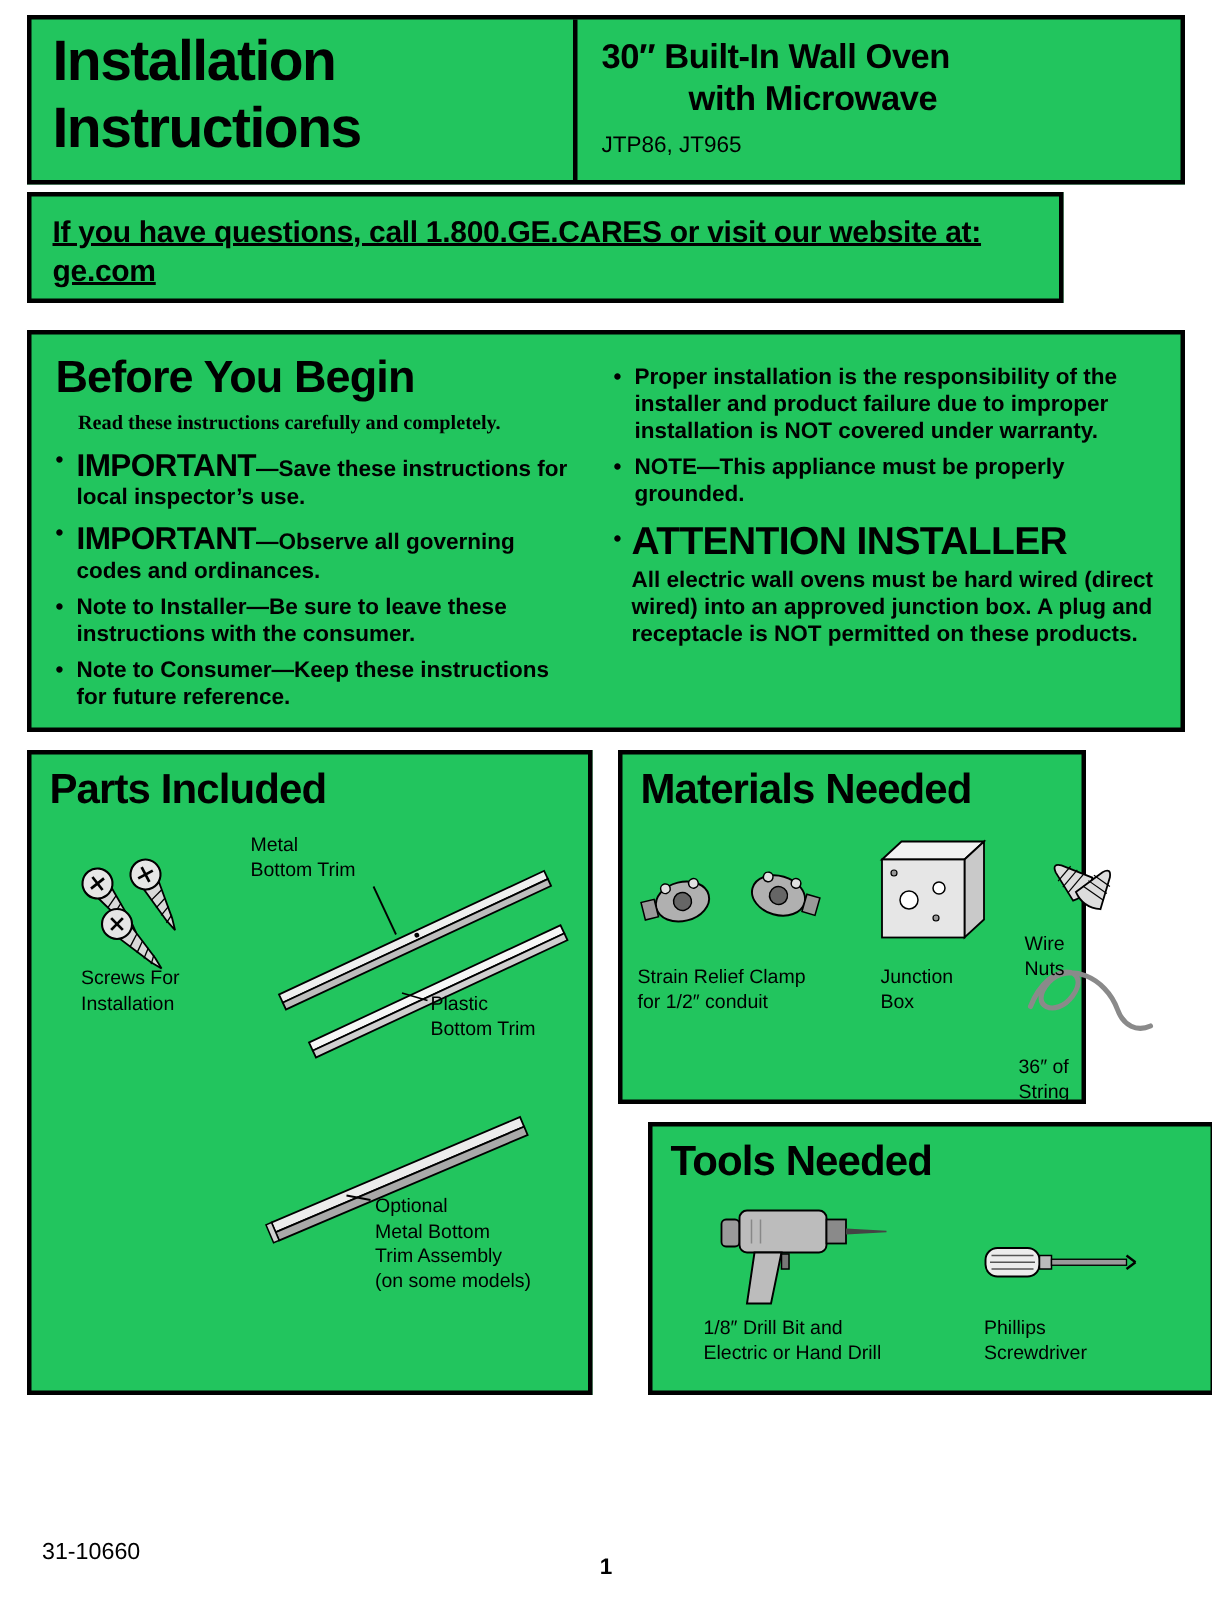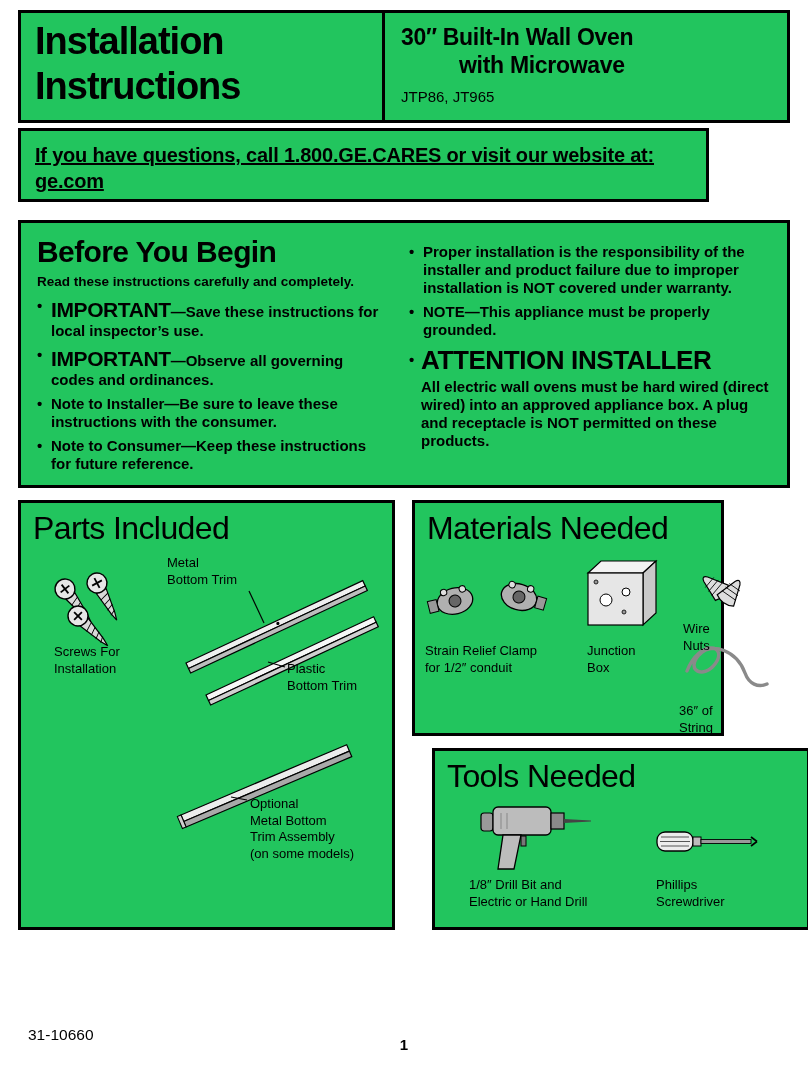--- a/index.html
+++ b/index.html
@@ -19,33 +19,33 @@
 
   
   .questions-box { left:18px; top:128px; width:691px; height:74px; padding:11px 14px;text-decoration:underline; }
   .questions-text { font-size:20px; font-weight:bold; line-height:1.3; letter-spacing:-0.2px; }
 
   
   .byb-box { left:18px; top:220px; width:772px; height:268px; display:flex; padding:12px 16px 8px 16px; overflow:hidden; }
   .byb-left { width:372px; padding-right:20px; }
   .byb-right { flex:1; padding-top:8px; }
   .byb-title { font-size:30px; font-weight:bold; letter-spacing:-0.6px; }
-  .byb-subtitle { font-size:13.5px; font-weight:bold; margin:5px 0 8px 0; }
+  .byb-subtitle { font-size:13.5px; font-weight:bold; margin:5px 0 8px 15px;font-family:Liberation Serif, serif; }
   .bullet-item { position:relative; padding-left:14px; font-size:15px; font-weight:bold; line-height:1.2; margin-bottom:6px; }
   .bullet-item::before { content:"•"; position:absolute; left:0; top:0; }
   .lead-big { font-size:21px; letter-spacing:-0.4px; }
   .attention-title-item { font-size:26px; letter-spacing:-0.4px; margin-bottom:2px; padding-left:12px; }
   .attention-title-item::before { font-size:15px; top:6px; }
   .attention-body { font-size:15px; font-weight:bold; line-height:1.2; margin-left:12px; }
 
   
   .parts-box { left:18px; top:500px; width:377px; height:430px; }
   .materials-box { left:412px; top:500px; width:312px; height:236px; }
   .tools-box { left:432px; top:748px; width:378px; height:182px; }
-  .section-title { font-size:32px; font-weight:normal; letter-spacing:-0.6px; padding:7px 0 0 12px; position:relative; z-index:2; }
+  .section-title { font-size:28px; font-weight:bold; letter-spacing:-0.6px; padding:7px 0 0 12px; position:relative; z-index:2; }
   .art { position:absolute; left:0; top:0; z-index:1; }
   .ill-label { position:absolute; z-index:2; font-size:13px; line-height:1.28; white-space:pre-line; }
 
   
   .footer-part { position:absolute; left:28px; top:1026px; font-size:15.5px; }
   .footer-rev { position:absolute; left:120px; top:1086px; font-size:16px; }
   .footer-page { position:absolute; left:50%; transform:translateX(-50%); top:1036px; font-size:15px; font-weight:bold; }
 </style>
 </head>
 <body>
@@ -89,21 +89,21 @@
         <span>Note to Installer</span><span>—Be sure to leave these instructions with the consumer.</span>
       </div>
       <div class="bullet-item">
         <span>Note to Consumer</span><span>—Keep these instructions for future reference.</span>
       </div>
     </div>
     <div class="byb-right">
       <div class="bullet-item">Proper installation is the responsibility of the installer and product failure due to improper installation is NOT covered under warranty.</div>
       <div class="bullet-item">NOTE—This appliance must be properly grounded.</div>
       <div class="bullet-item attention-title-item">ATTENTION INSTALLER</div>
-      <div class="attention-body">All electric wall ovens must be hard wired (direct wired) into an approved appliance box. A plug and receptacle is NOT permitted on these products.</div>
+      <div class="attention-body">All electric wall ovens must be hard wired (direct wired) into an approved junction box. A plug and receptacle is NOT permitted on these products.</div>
     </div>
   </div>
 
   <div class="box parts-box">
     <div class="section-title">Parts Included</div>
     <svg class="art" width="371" height="424" viewBox="0 0 371 424">
       <defs>
         <g id="screw">
           <polygon points="9,-5.5 34,-2 42,0 34,2 9,5.5" fill="#d8d8d8" stroke="#000" stroke-width="1.2"></polygon>
           <line x1="14" y1="-4.8" x2="17" y2="4.8" stroke="#000" stroke-width="0.9"></line>

